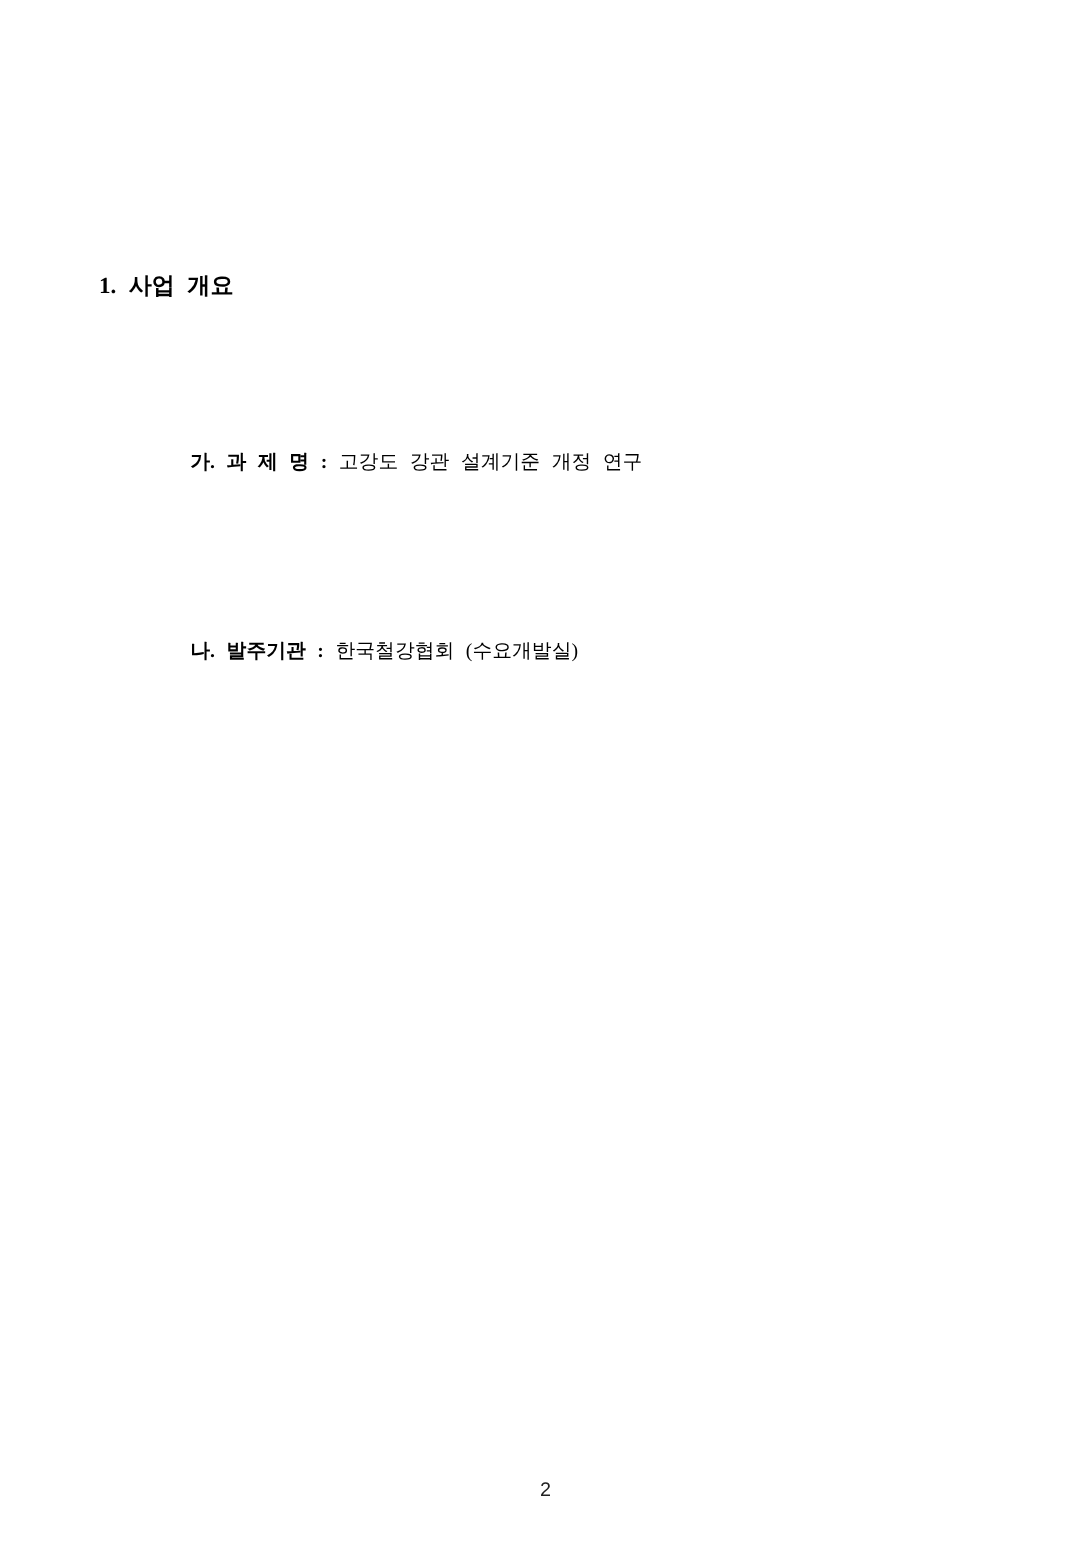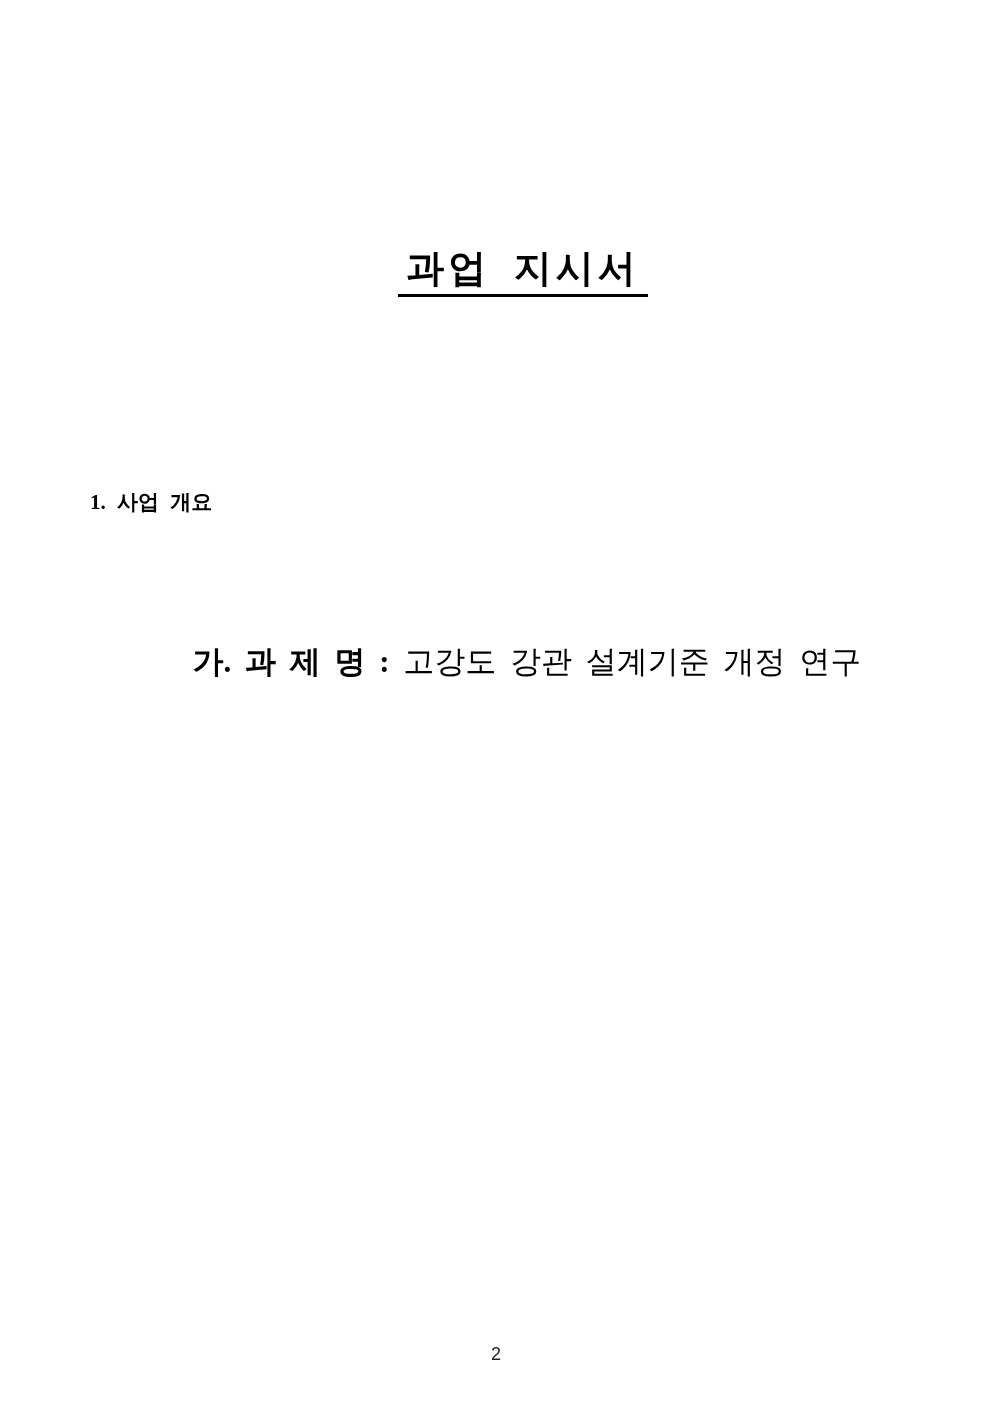--- a/index.html
+++ b/index.html
@@ -44,21 +44,21 @@
     word-spacing: 6px;
     line-height: 30px;
   }
   .h1-top { margin-top: 100px; }
   .h2-top { margin-top: 44px; }
 
   
   .ov-item {
     margin-left: 20px;
     margin-top: 46px;
-    font-size: 31px;
+    font-size: 18px;
     line-height: 30px;
     word-spacing: 6px;
   }
   .ov-label { font-weight: bold; }
   .ov-sep { font-weight: bold; }
   .ov-value { font-weight: normal; }
 
   
   .page-number {
     position: absolute;
@@ -71,29 +71,29 @@
     color: #222222;
   }
 </style>
 </head>
 <body>
 
 <div class="page">
   <div class="content">
 
     
-    <div class="doc-title-wrap">
-      <span class="doc-title">과업 지시서</span>
-    </div>
 
     
     <div class="section-heading h1-top">1. 사업 개요</div>
 
     <div class="ov-item">
       <span class="ov-label">가. 과 제 명</span><span class="ov-sep"> : </span><span class="ov-value">고강도 강관 설계기준 개정 연구</span>
+    </div>
+    <div class="ov-item">
+      <span class="ov-label">나. 발주기관</span><span class="ov-sep"> : </span><span class="ov-value">한국철강협회 (수요개발실)</span>
     </div>
 
     
 
     
     
 
     
     
 

